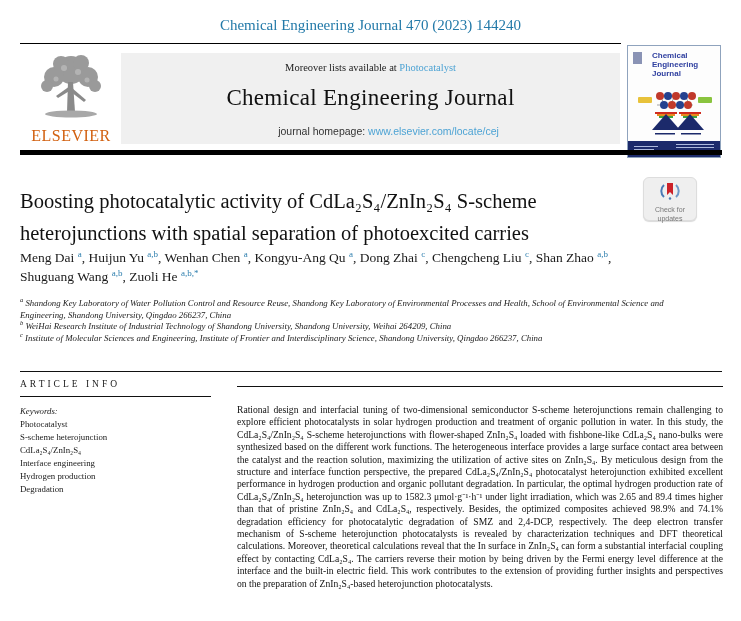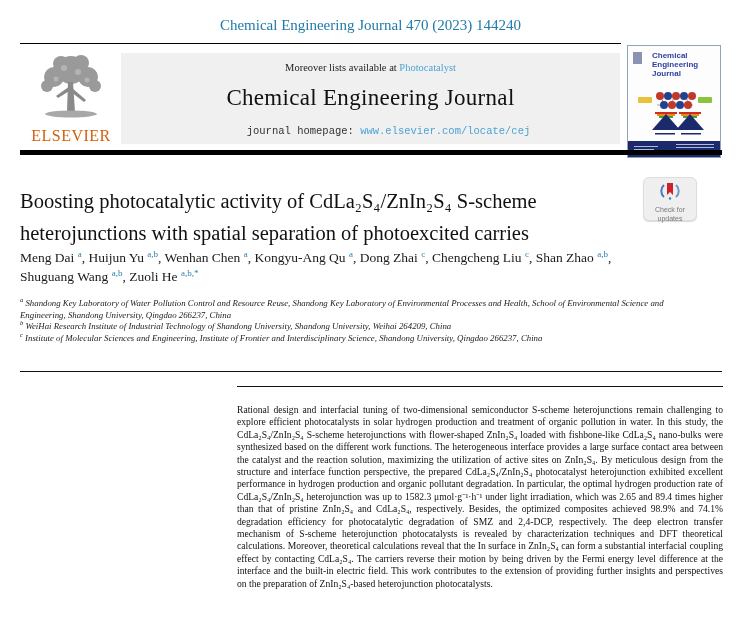--- a/index.html
+++ b/index.html
@@ -18,21 +18,21 @@
   .logo-block{position:absolute;left:24px;top:52px;width:94px;height:95px;text-align:center;}
   .logo-tree{display:block;margin:0 auto;}
   .elsevier-word{font-family:"Liberation Serif",serif;font-weight:normal;color:#d2600f;
                  font-size:16px;letter-spacing:.5px;margin-top:1px;}
 
   .banner{position:absolute;left:121px;top:53px;width:499px;height:91px;background:#f0f0f0;
           text-align:center;}
   .banner .contents-line{font-size:10.5px;margin-top:9px;color:#222;}
   .banner .contents-line a, .link{color:#4da3d4;text-decoration:none;cursor:pointer;}
   .banner .journal-title{font-size:23px;color:#111;margin-top:12px;letter-spacing:.3px;}
-  .banner .homepage-line{font-family:Liberation Mono, monospace;font-size:10.5px;color:#333;
+  .banner .homepage-line{font-family:Liberation Sans, sans-serif;font-size:10.5px;color:#333;
                          margin-top:14px;padding-left:36px;}
 
   
   .cover{position:absolute;left:627px;top:45px;width:94px;height:113px;background:#fdfdfd;
          border:1px solid #8fa3bd;box-sizing:border-box;}
   .cover-mini-tree{position:absolute;left:5px;top:6px;width:9px;height:12px;background:#8a93b5;}
   .cover-title{position:absolute;left:24px;top:5px;width:62px;
                font-family:"Liberation Sans",sans-serif;font-weight:bold;font-size:8px;
                line-height:9px;color:#3040a0;}
   .cover-art{position:absolute;left:7px;top:42px;}
@@ -174,19 +174,32 @@
   <div class="authors"><span>Meng Dai <sup>a</sup>, </span><span>Huijun Yu <sup>a,b</sup>, </span><span>Wenhan Chen <sup>a</sup>, </span><span>Kongyu-Ang Qu <sup>a</sup>, </span><span>Dong Zhai <sup>c</sup>, </span><span>Chengcheng Liu <sup>c</sup>, </span><span>Shan Zhao <sup>a,b</sup>, </span><span>Shuguang Wang <sup>a,b</sup>, </span><span>Zuoli He <sup>a,b,*</sup></span></div>
 
   <div class="affiliations">
       <div><sup>a</sup> Shandong Key Laboratory of Water Pollution Control and Resource Reuse, Shandong Key Laboratory of Environmental Processes and Health, School of Environmental Science and Engineering, Shandong University, Qingdao 266237, China</div>
       <div><sup>b</sup> WeiHai Research Institute of Industrial Technology of Shandong University, Shandong University, Weihai 264209, China</div>
       <div><sup>c</sup> Institute of Molecular Sciences and Engineering, Institute of Frontier and Interdisciplinary Science, Shandong University, Qingdao 266237, China</div>
     </div>
 
   <div class="rule-sections-top"></div>
 
+  <div class="col-left">
+    <div class="sec-heading">ARTICLE INFO</div>
+    <div class="sec-rule"></div>
+    <div class="kw-label">Keywords:</div>
+    <div>
+        <div class="kw-item">Photocatalyst</div>
+        <div class="kw-item">S-scheme heterojunction</div>
+        <div class="kw-item">CdLa₂S₄/ZnIn₂S₄</div>
+        <div class="kw-item">Interface engineering</div>
+        <div class="kw-item">Hydrogen production</div>
+        <div class="kw-item">Degradation</div>
+      </div>
+  </div>
 
   <div class="col-right">
     <div class="sec-rule"></div>
     <div class="abstract-text">Rational design and interfacial tuning of two-dimensional semiconductor S-scheme heterojunctions remain challenging to explore efficient photocatalysts in solar hydrogen production and treatment of organic pollution in water. In this study, the CdLa₂S₄/ZnIn₂S₄ S-scheme heterojunctions with flower-shaped ZnIn₂S₄ loaded with fishbone-like CdLa₂S₄ nano-bulks were synthesized based on the different work functions. The heterogeneous interface provides a large surface contact area between the catalyst and the reaction solution, maximizing the utilization of active sites on ZnIn₂S₄. By meticulous design from the structure and interface function perspective, the prepared CdLa₂S₄/ZnIn₂S₄ photocatalyst heterojunction exhibited excellent performance in hydrogen production and organic pollutant degradation. In particular, the optimal hydrogen production rate of CdLa₂S₄/ZnIn₂S₄ heterojunction was up to 1582.3 μmol·g⁻¹·h⁻¹ under light irradiation, which was 2.65 and 89.4 times higher than that of pristine ZnIn₂S₄ and CdLa₂S₄, respectively. Besides, the optimized composites achieved 98.9% and 74.1% degradation efficiency for photocatalytic degradation of SMZ and 2,4-DCP, respectively. The deep electron transfer mechanism of S-scheme heterojunction photocatalysts is revealed by characterization techniques and DFT theoretical calculations. Moreover, theoretical calculations reveal that the In surface in ZnIn₂S₄ can form a substantial interfacial coupling effect by contacting CdLa₂S₄. The carriers reverse their motion by being driven by the Fermi energy level difference at the interface and the built-in electric field. This work contributes to the extension of providing further insights and perspectives on the preparation of ZnIn₂S₄-based heterojunction photocatalysts.</div>
   </div>
 
 </div>
 
 </body></html>

